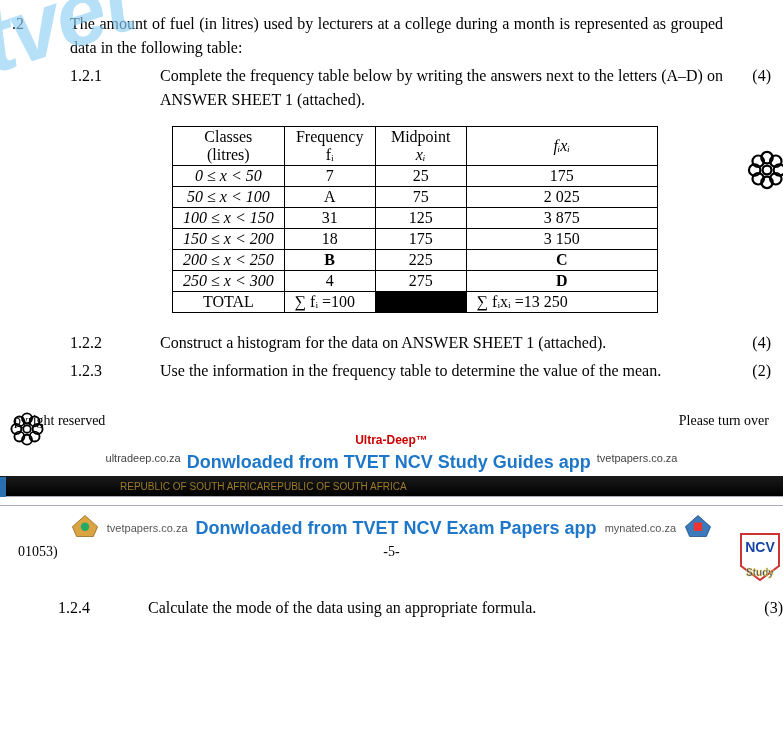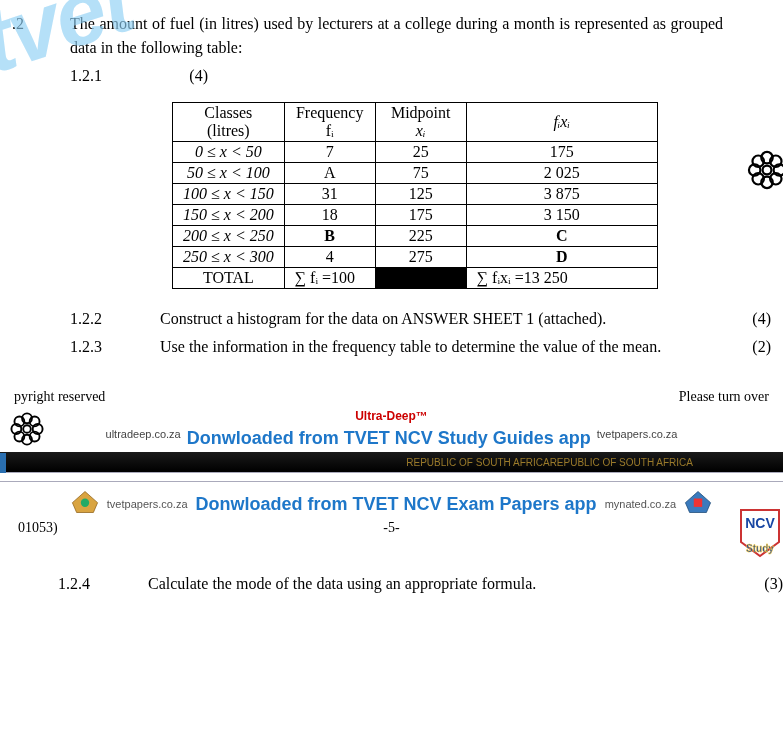--- a/index.html
+++ b/index.html
@@ -117,21 +117,21 @@
     font-weight: 900;
     color: #1e77c9;
   }
   .strip {
     height: 20px;
     background: linear-gradient(#1a1a1a, #000);
     color: #9a7a2a;
     font-size: 10px;
     font-family: Arial, sans-serif;
     display: flex;
-    justify-content: flex-end;
+    justify-content: flex-start;
     align-items: center;
     padding: 0 90px 0 120px;
     overflow: hidden;
   }
   .sep {
     height: 8px;
     background: #fff;
     border-top: 1px solid #aab;
     border-bottom: 1px solid #aab;
   }
@@ -201,20 +201,21 @@
 
   <div class="qrow">
     <div class="qnum-outer">.2</div>
     <div class="qtext">The amount of fuel (in litres) used by lecturers at a college during a month is represented as grouped data in the following table:</div>
     <div class="marks"></div>
   </div>
 
   <div class="indent-block">
     <div class="qrow">
       <div class="qnum-inner">1.2.1</div>
+      <div class="qtext">Complete the frequency table below by writing the answers next to the letters (A–D) on ANSWER SHEET 1 (attached).</div>
       <div class="marks">(4)</div>
     </div>
   </div>
 
   <span class="flower-right">
     <svg class="flower" viewBox="0 0 100 100">
       <g fill="none" stroke="#000" stroke-width="5">
         <circle cx="50" cy="50" r="10"></circle>
         <circle cx="50" cy="22" r="13"></circle>
           <circle cx="50" cy="78" r="13"></circle>

